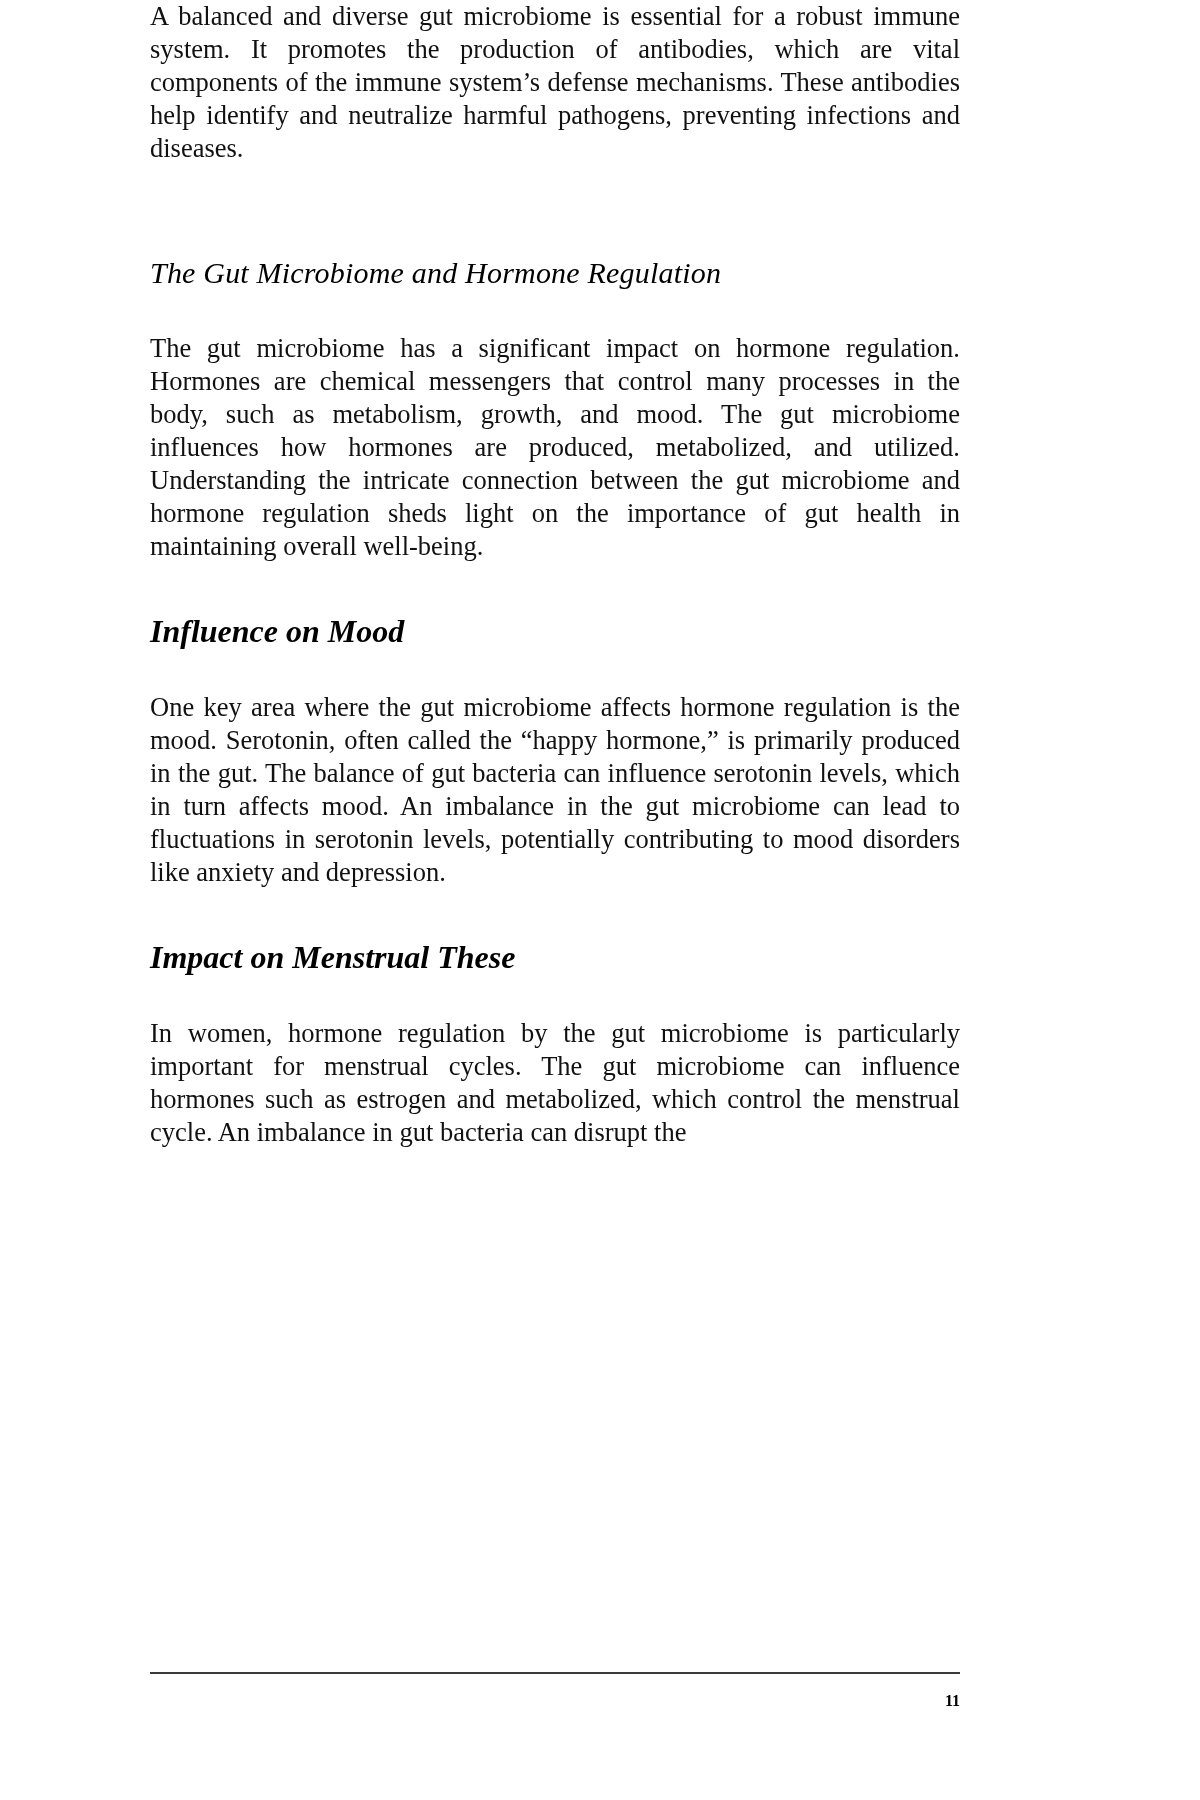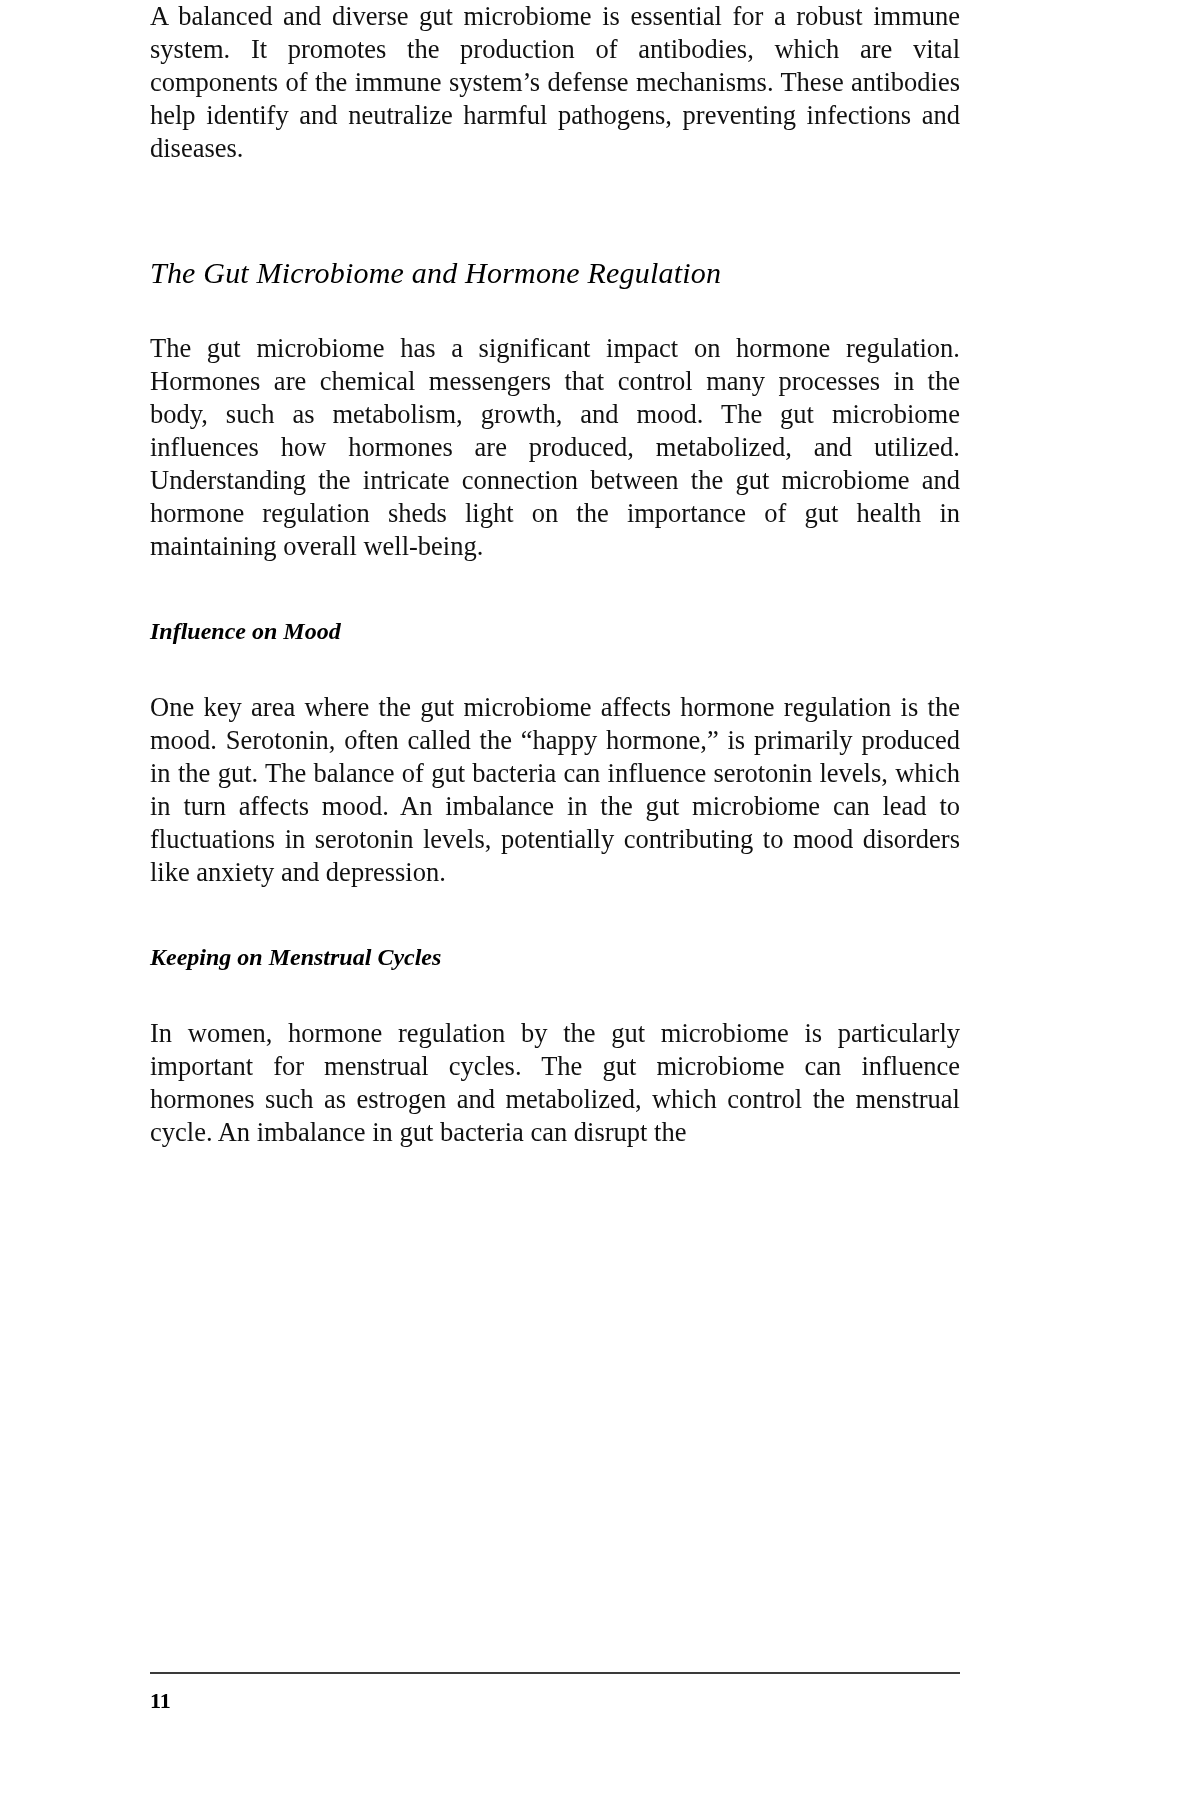--- a/index.html
+++ b/index.html
@@ -53,21 +53,21 @@
     font-size: 30px;
     line-height: 38px;
     font-weight: normal;
     font-style: italic;
     letter-spacing: 0.2px;
     color: #000000;
   }
 
   h2.sub-heading {
     margin: 0;
-    font-size: 24px;
+    font-size: 32px;
     line-height: 32px;
     font-weight: bold;
     font-style: italic;
     color: #000000;
   }
 
   .gap-before-h1 { height: 62px; }
   .gap-after-h1  { height: 40px; }
   .gap-before-h2 { height: 52px; }
   .gap-after-h2  { height: 44px; }
@@ -78,22 +78,22 @@
     top: 1672px;
     width: 810px;
   }
   .footer-rule {
     width: 100%;
     height: 2px;
     background: #3a3a3a;
   }
   .page-number {
     margin-top: 14px;
-    text-align: left;
-    font-size: 22px;
+    text-align: right;
+    font-size: 16px;
     font-weight: bold;
     color: #000000;
     line-height: 26px;
   }
 </style>
 </head>
 <body>
 
 <div class="page">
 
@@ -115,21 +115,21 @@
     <div class="gap-before-h2"></div>
 
     <h2 class="sub-heading">Influence on Mood</h2>
 
     <div class="gap-after-h2"></div>
 
     <p class="body-text">One key area where the gut microbiome affects hormone regulation is the mood. Serotonin, often called the “happy hormone,” is primarily produced in the gut. The balance of gut bacteria can influence serotonin levels, which in turn affects mood. An imbalance in the gut microbiome can lead to fluctuations in serotonin levels, potentially contributing to mood disorders like anxiety and depression.</p>
 
     <div class="gap-before-h2"></div>
 
-    <h2 class="sub-heading">Keeping on Menstrual Cycles</h2>
+    <h2 class="sub-heading">Impact on Menstrual These</h2>
 
     <div class="gap-after-h2"></div>
 
     <p class="body-text">In women, hormone regulation by the gut microbiome is particularly important for menstrual cycles. The gut microbiome can influence hormones such as estrogen and metabolized, which control the menstrual cycle. An imbalance in gut bacteria can disrupt the</p>
 
   </div>
 
   <div class="footer">
     <div class="footer-rule"></div>
     <div class="page-number">11</div>

